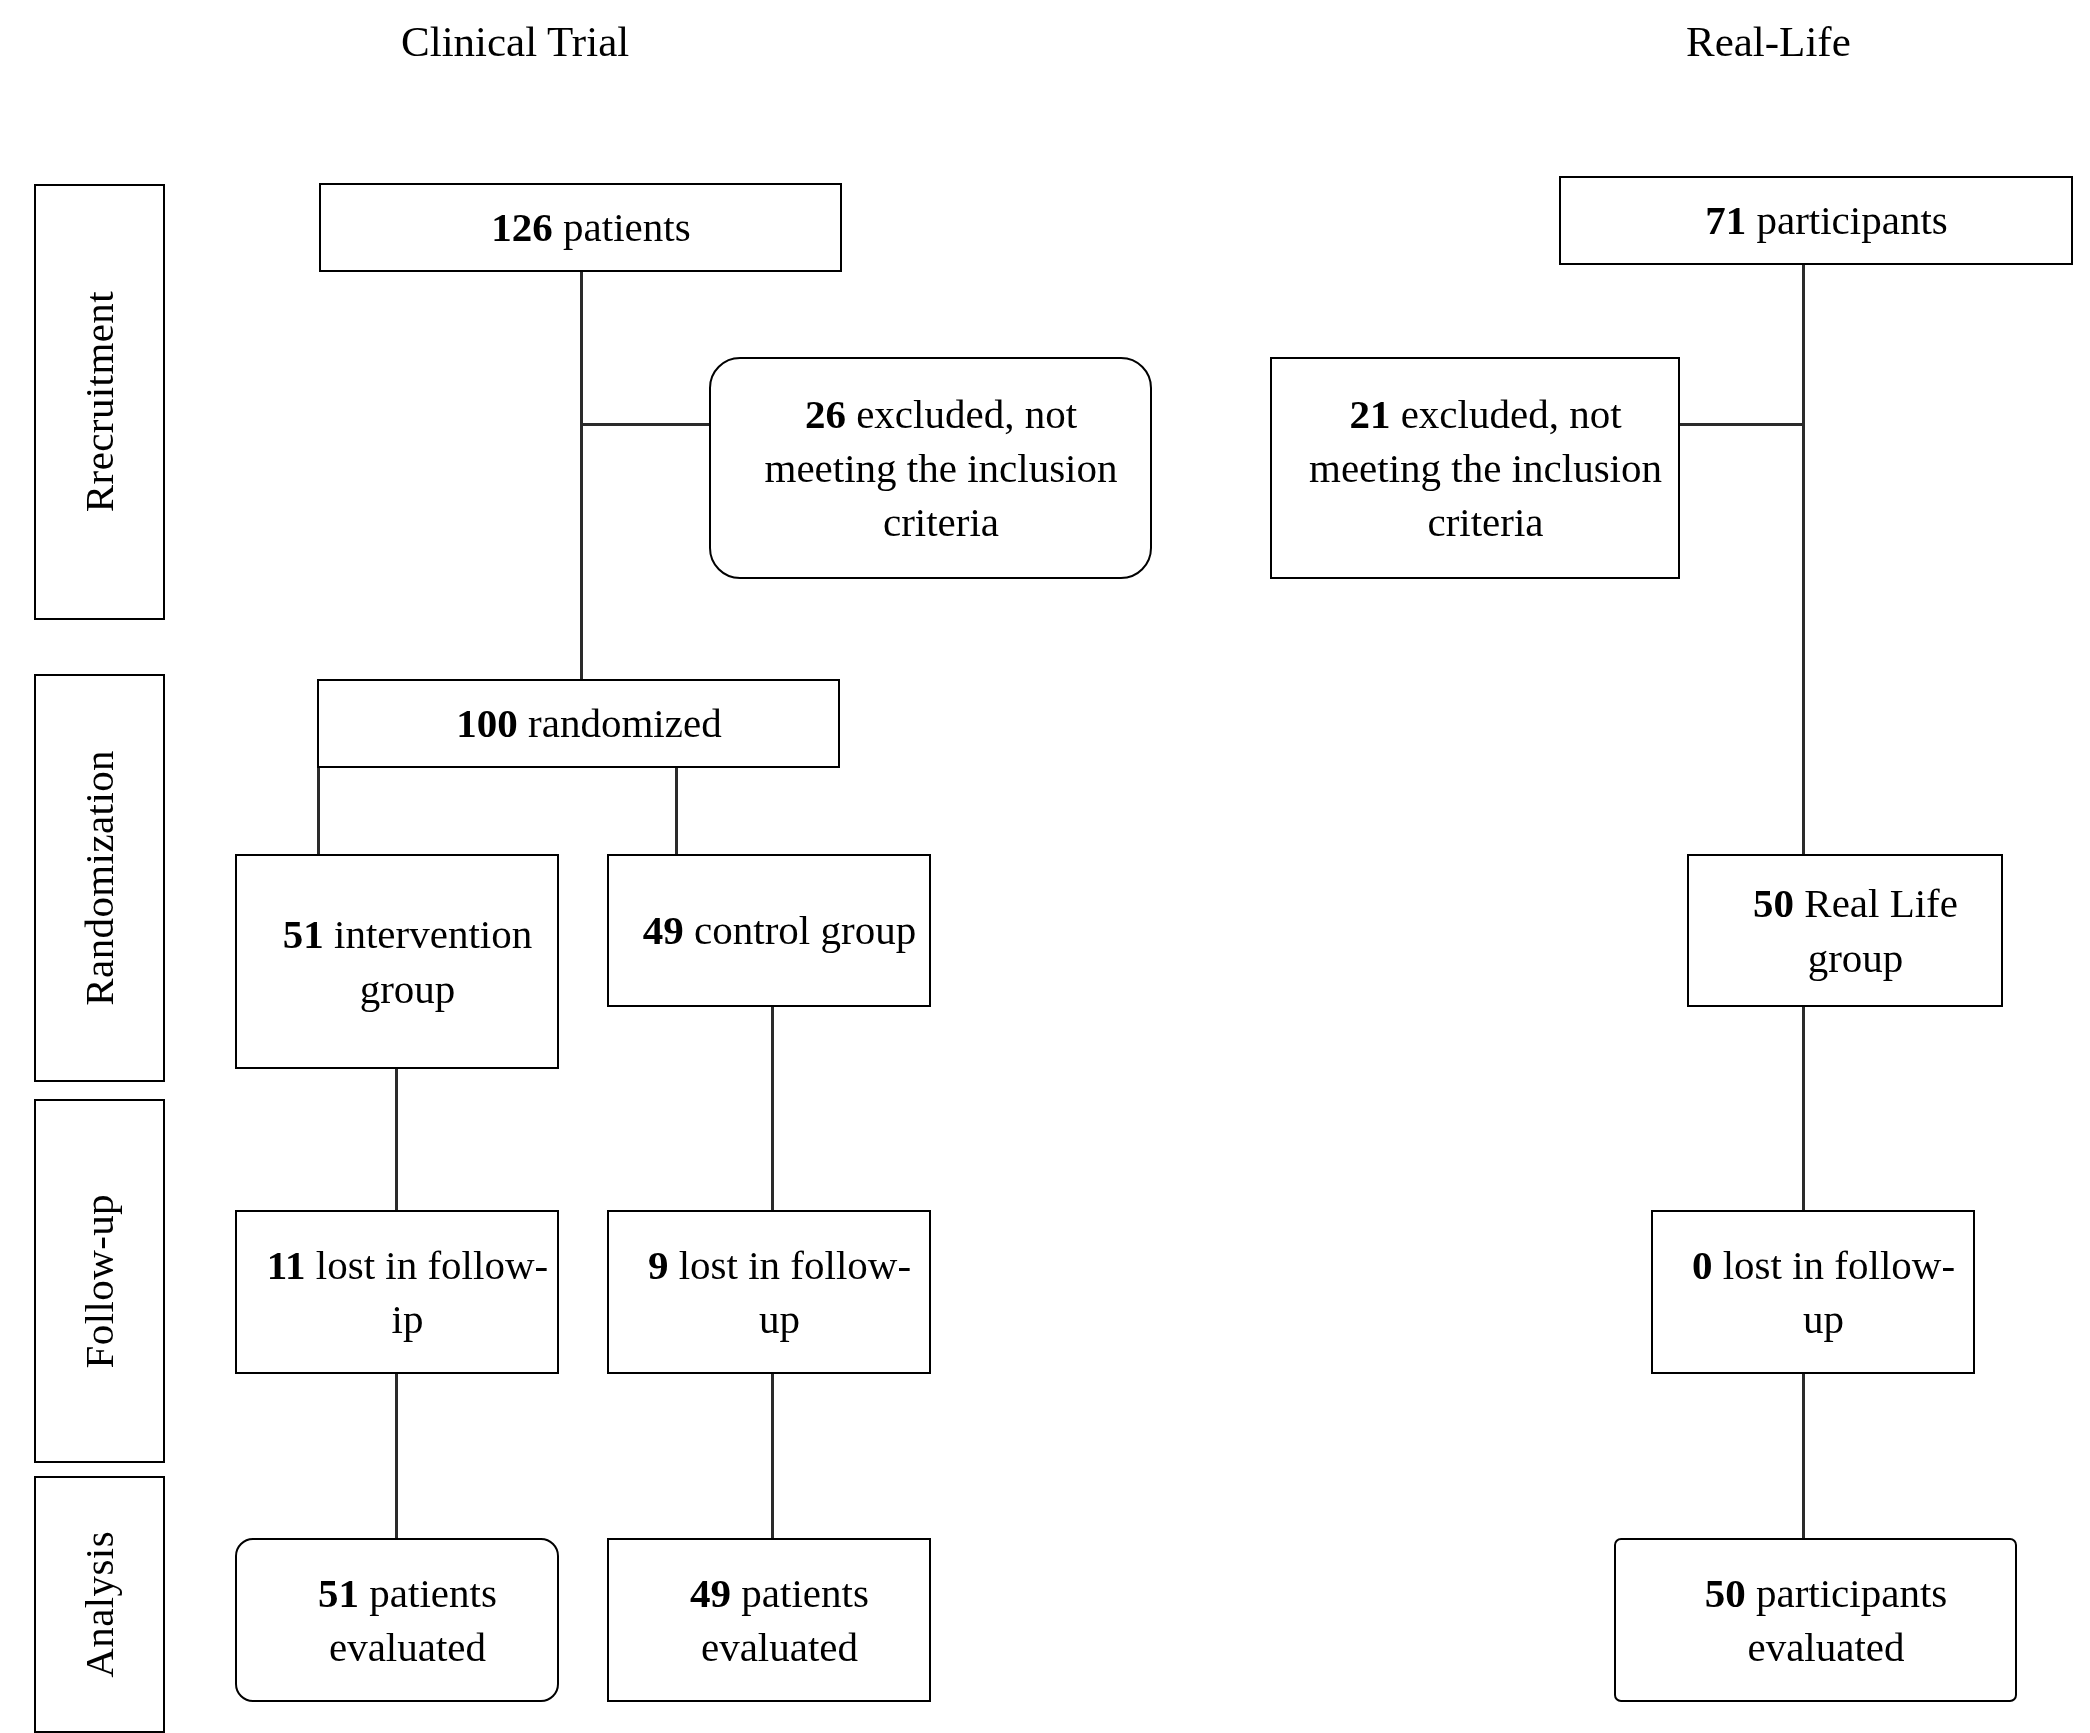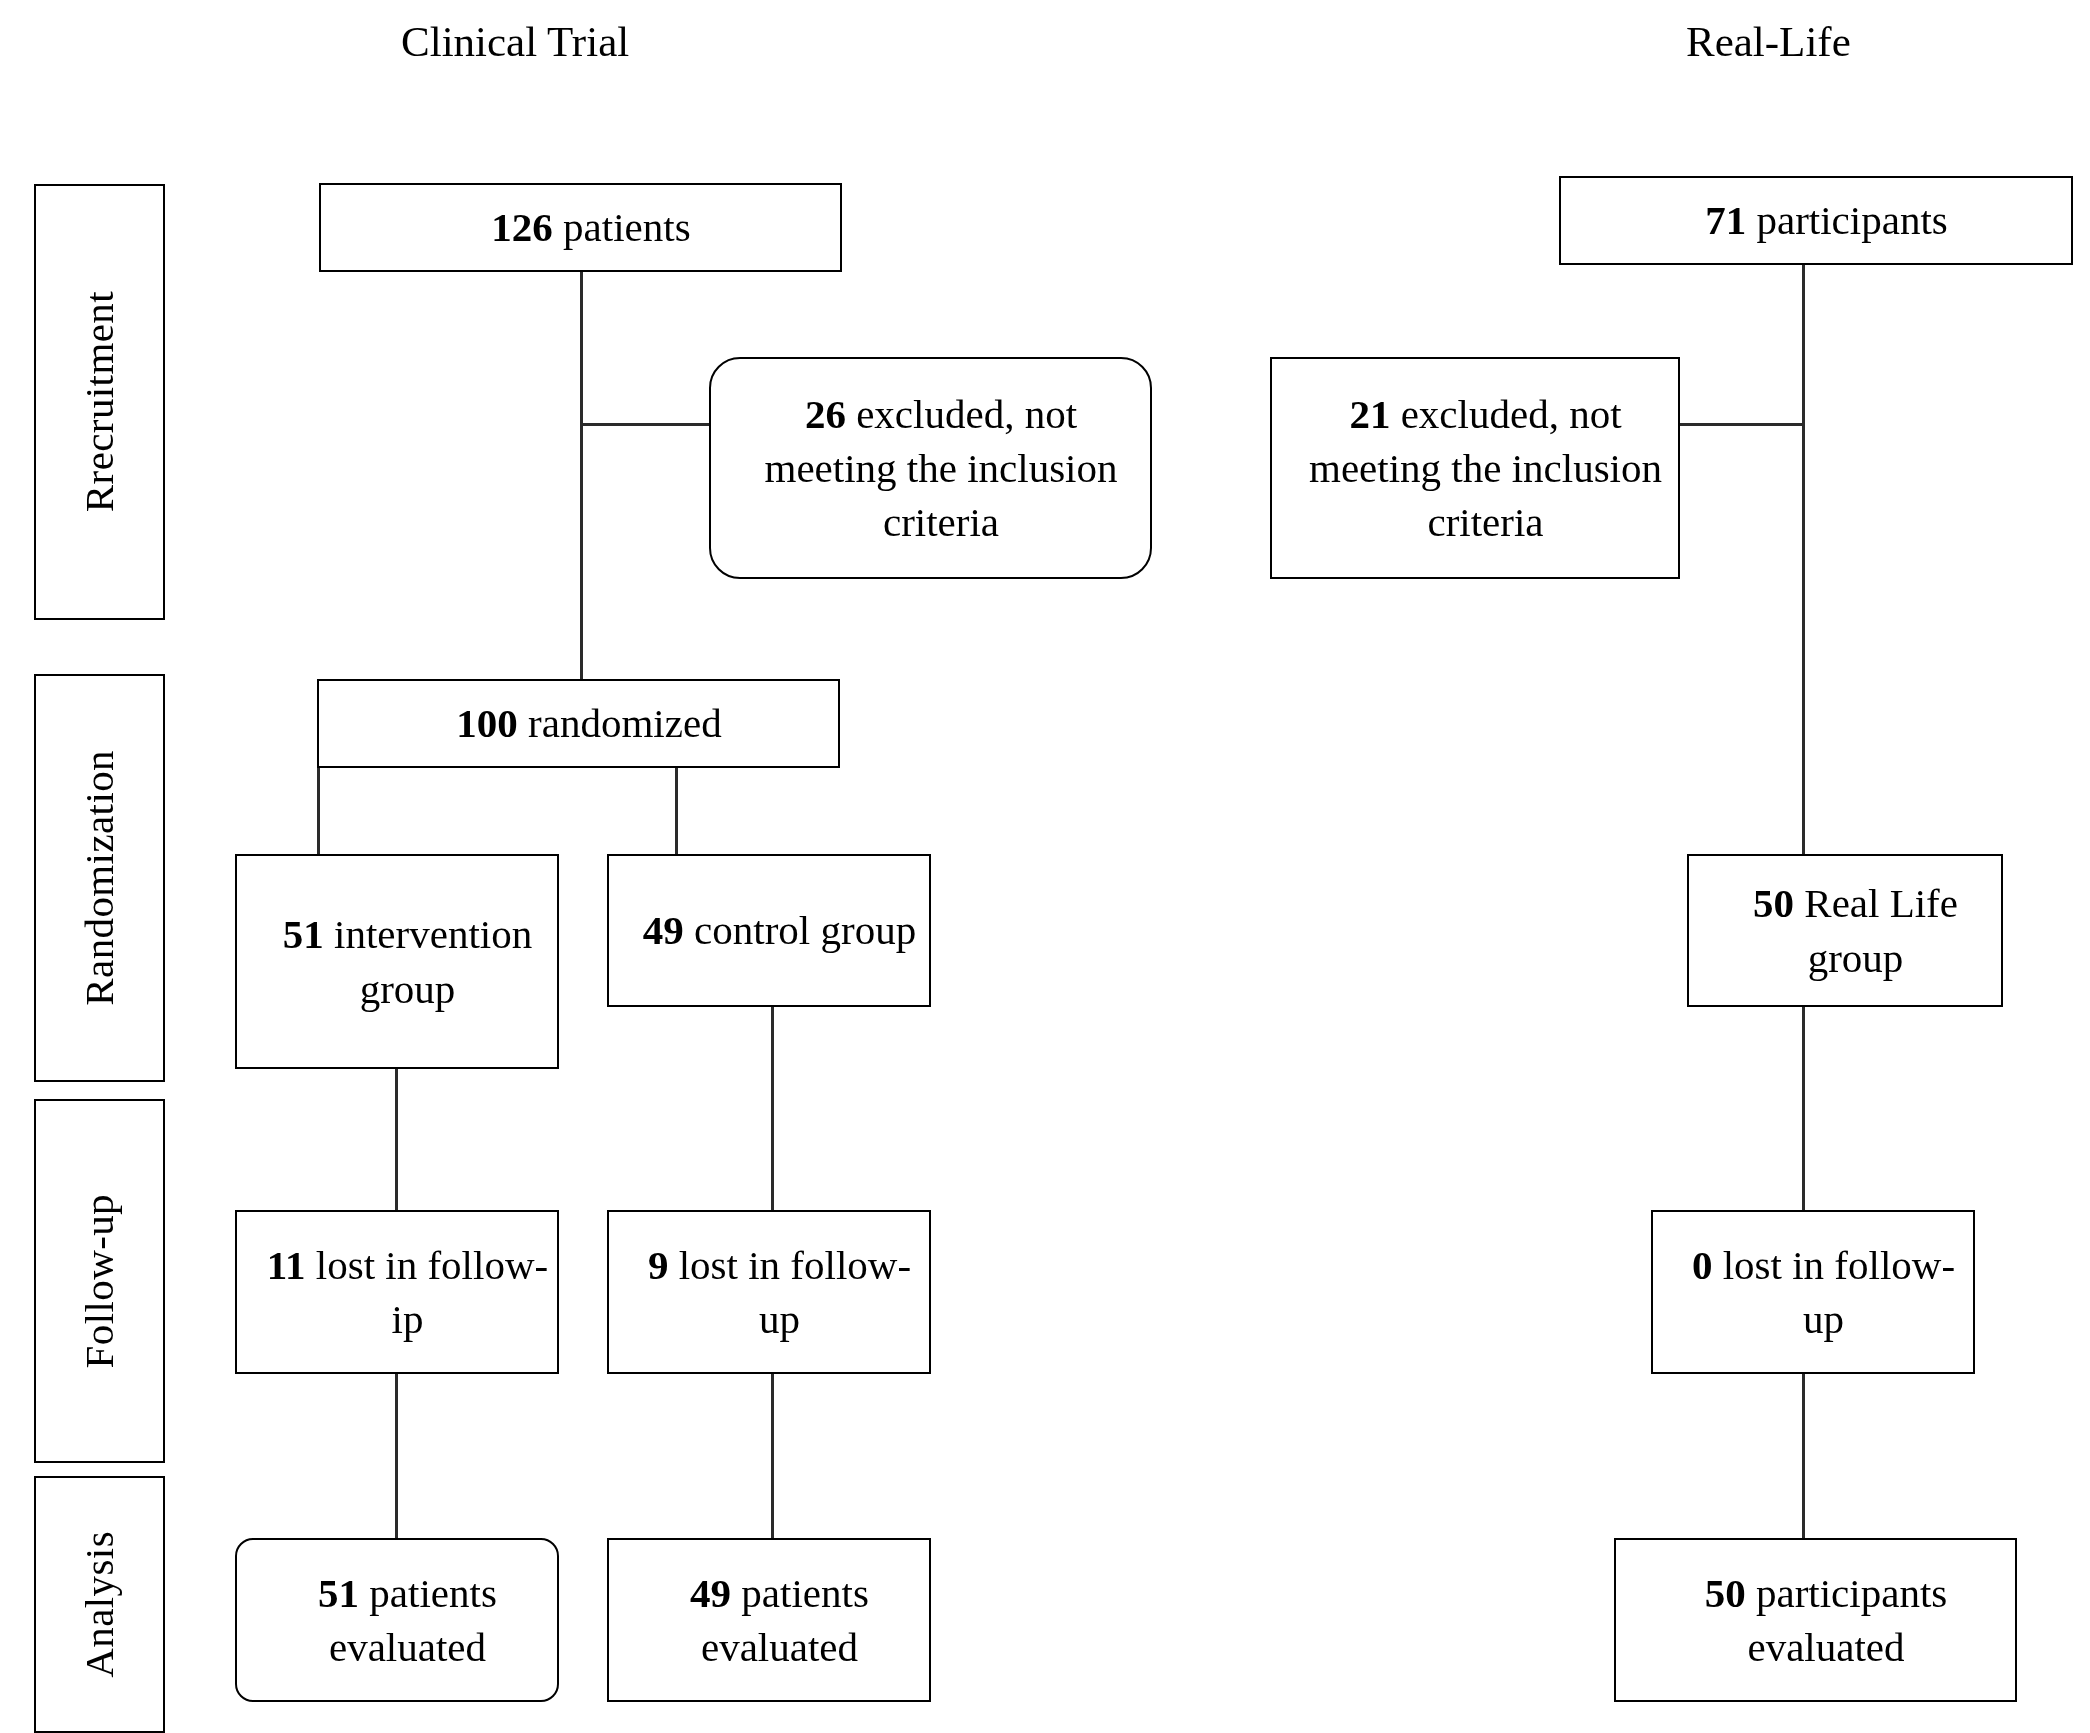--- a/index.html
+++ b/index.html
@@ -193,20 +193,20 @@
       <b>50</b><span> Real Life group</span>
     </span>
   </div>
 
   <div class="flow-box" style="left:1651px; top:1210px; width:324px; height:164px;">
     <span class="btext">
       <b>0</b><span> lost in follow-up</span>
     </span>
   </div>
 
-  <div class="flow-box" style="left:1614px; top:1538px; width:403px; height:164px;">
+  <div class="flow-box" style="left:1614px; top:1538px; width:403px; height:164px;border-radius:7px;">
     <span class="btext">
       <b>50</b><span> participants evaluated</span>
     </span>
   </div>
 
 </div>
 
 
 </body></html>

